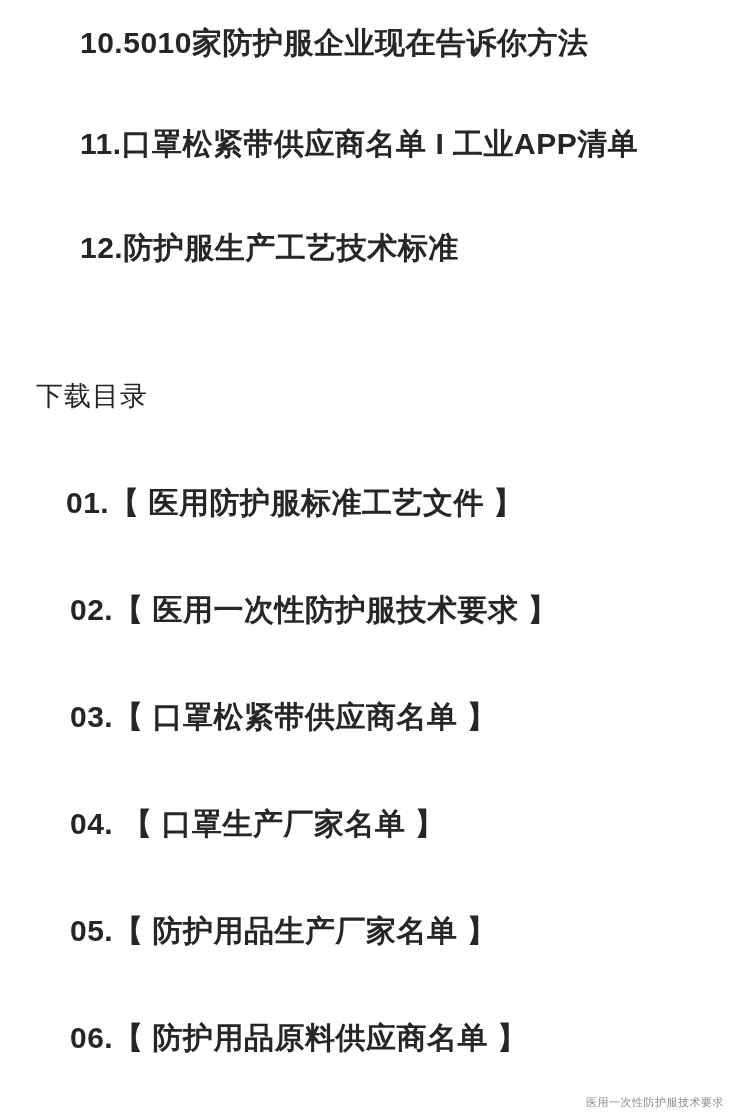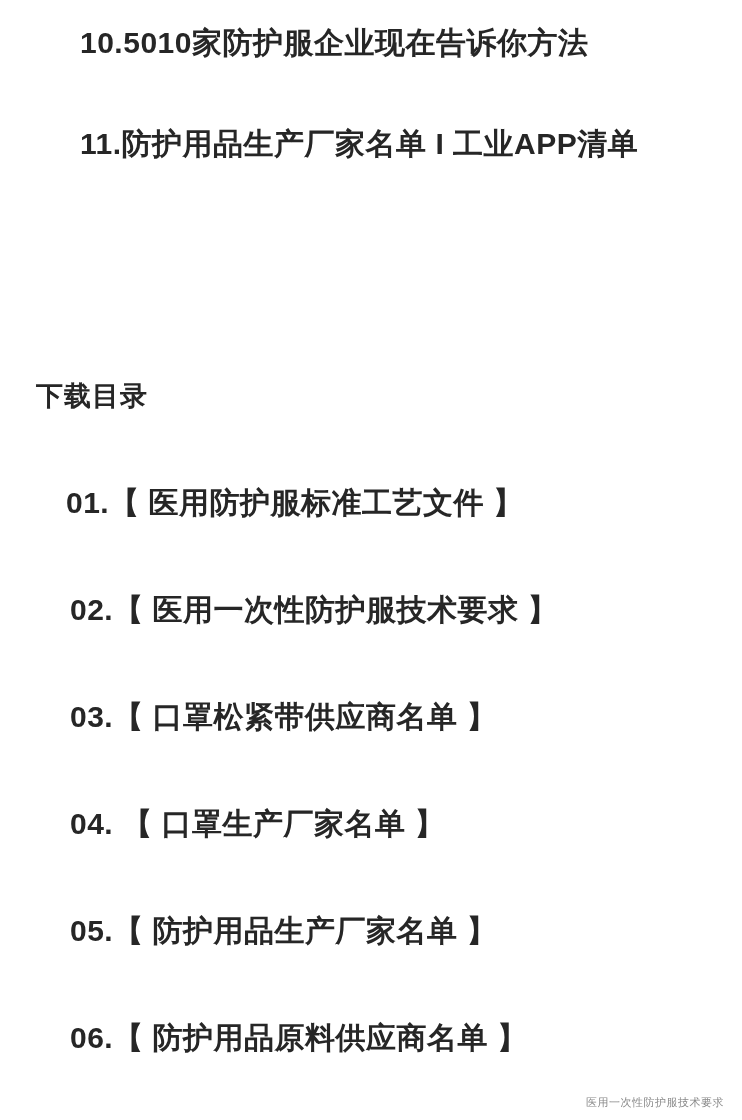--- a/index.html
+++ b/index.html
@@ -32,21 +32,21 @@
     line-height: 1.1;
   }
   .list-item .num {
     white-space: pre;
   }
   .list-item .txt {
     white-space: pre;
   }
   .section-title {
     font-size: 27px;
-    font-weight: 700;
+    font-weight: 400;
     color: #262626;
     letter-spacing: 1px;
   }
   .footer-credit {
     position: absolute;
     right: 18px;
     bottom: 10px;
     font-size: 11px;
     color: #8a8a8a;
     letter-spacing: 0.5px;
@@ -69,23 +69,27 @@
 
 <div class="page">
 
   <div class="row list-item" id="row-top-0">
     <span class="num">10.</span>
     <span class="txt">5010家防护服企业现在告诉你方法</span>
   </div>
 
   <div class="row list-item" id="row-top-1">
     <span class="num">11.</span>
-    <span class="txt">防护用品生产厂家名单 I 工业APP清单</span>
+    <span class="txt">口罩松紧带供应商名单 I 工业APP清单</span>
   </div>
 
+  <div class="row list-item" id="row-top-2">
+    <span class="num">12.</span>
+    <span class="txt">防护服生产工艺技术标准</span>
+  </div>
 
   <div class="row section-title" id="sec-title">下载目录</div>
 
   <div class="row list-item" id="row-dl-0">
     <span class="num">01.</span>
     <span class="txt">【 医用防护服标准工艺文件 】</span>
   </div>
 
   <div class="row list-item" id="row-dl-1">
     <span class="num">02.</span>

